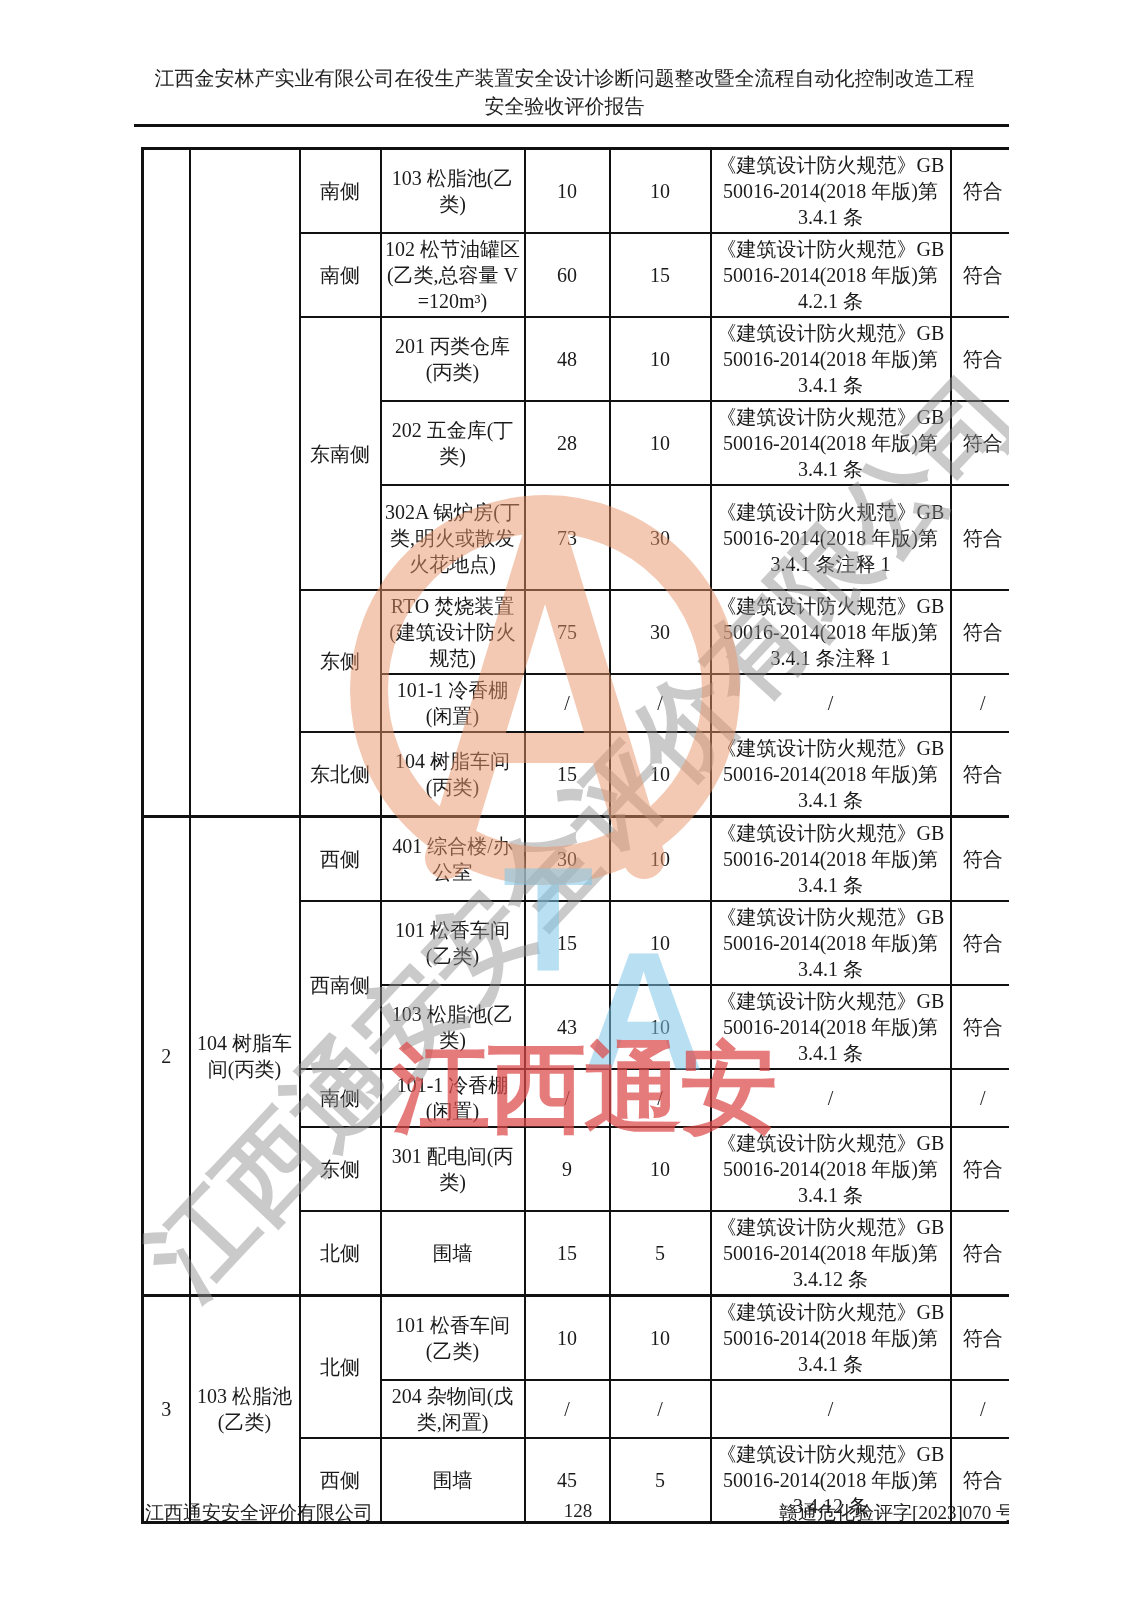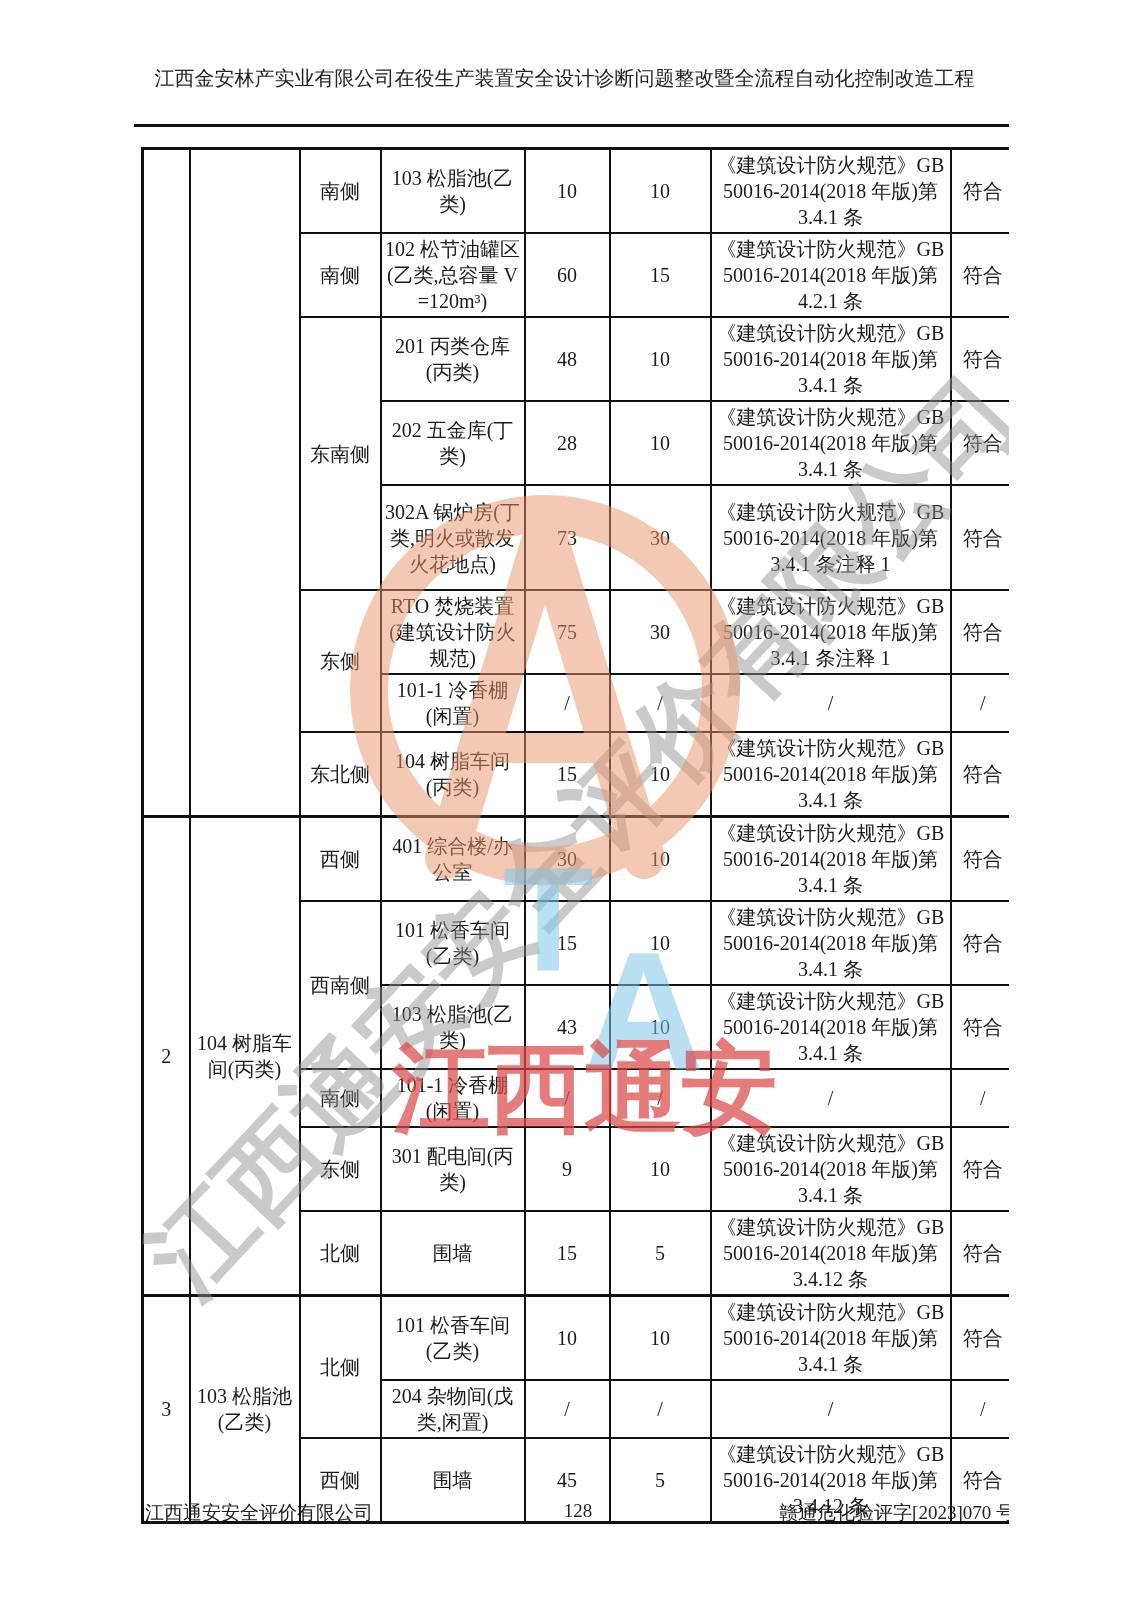--- a/index.html
+++ b/index.html
@@ -41,20 +41,21 @@
   .wm-red{left:392px; top:1040px; font-size:98px; line-height:1; font-weight:bold;
           letter-spacing:-2px; color:var(--wm-red); white-space:nowrap;}
 </style>
 </head>
 <body>
 
 <div class="page" style="--wm-gray: rgba(145,145,145,0.48); --wm-blue: rgba(125,198,232,0.55); --wm-red: rgba(219,72,72,0.72);">
 
   <div class="hdr">
     <div>江西金安林产实业有限公司在役生产装置安全设计诊断问题整改暨全流程自动化控制改造工程</div>
+    <div>安全验收评价报告</div>
   </div>
   <div class="hdr-rule"></div>
 
   <div class="wm wm-diag">江西通安安全评价有限公司</div>
 
   <svg class="wm wm-logo" viewBox="0 0 440 470" xmlns="http://www.w3.org/2000/svg">
     <circle cx="215" cy="220" r="176" fill="none" stroke="#e8956a" stroke-width="38"></circle>
     <path d="M215,62 L116,388" fill="none" stroke="#e8956a" stroke-width="42" stroke-linecap="round"></path>
     <path d="M215,62 L314,388" fill="none" stroke="#e8956a" stroke-width="42" stroke-linecap="round"></path>
     <path d="M150,278 L282,278" fill="none" stroke="#e8956a" stroke-width="30" stroke-linecap="round"></path>

